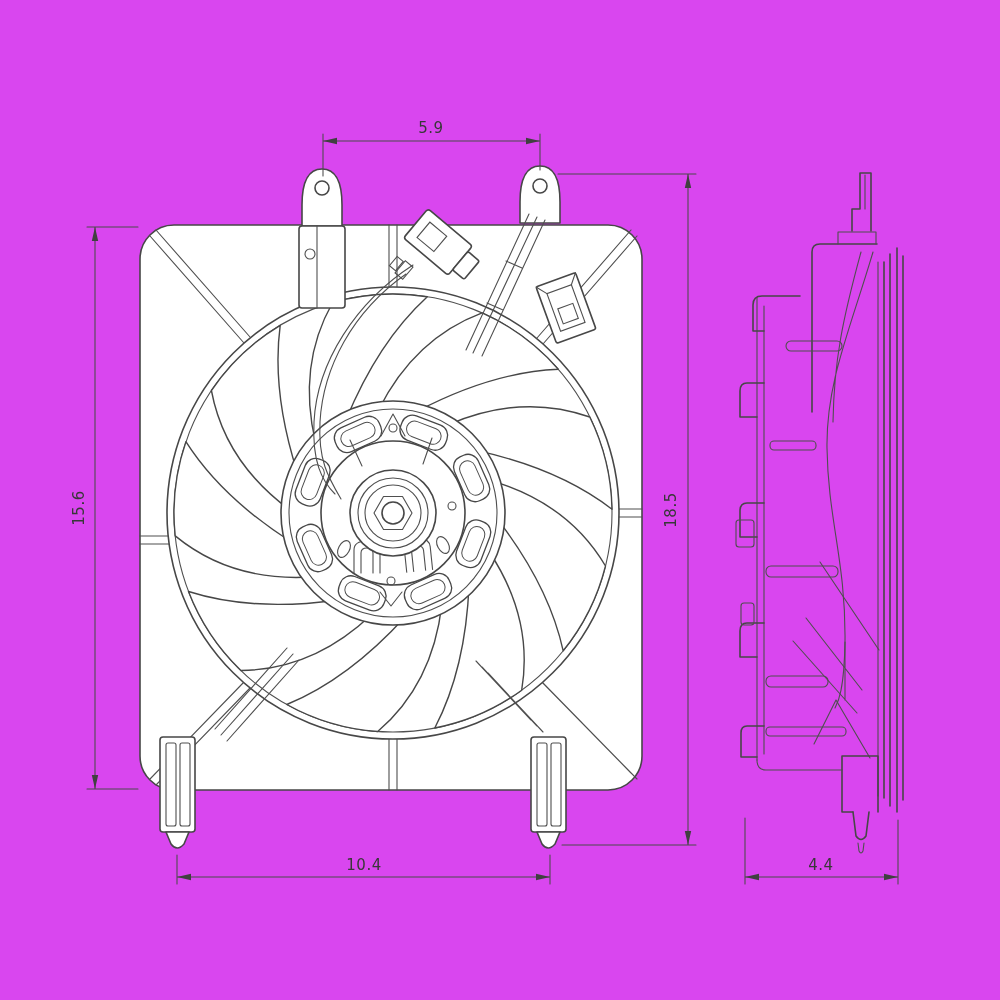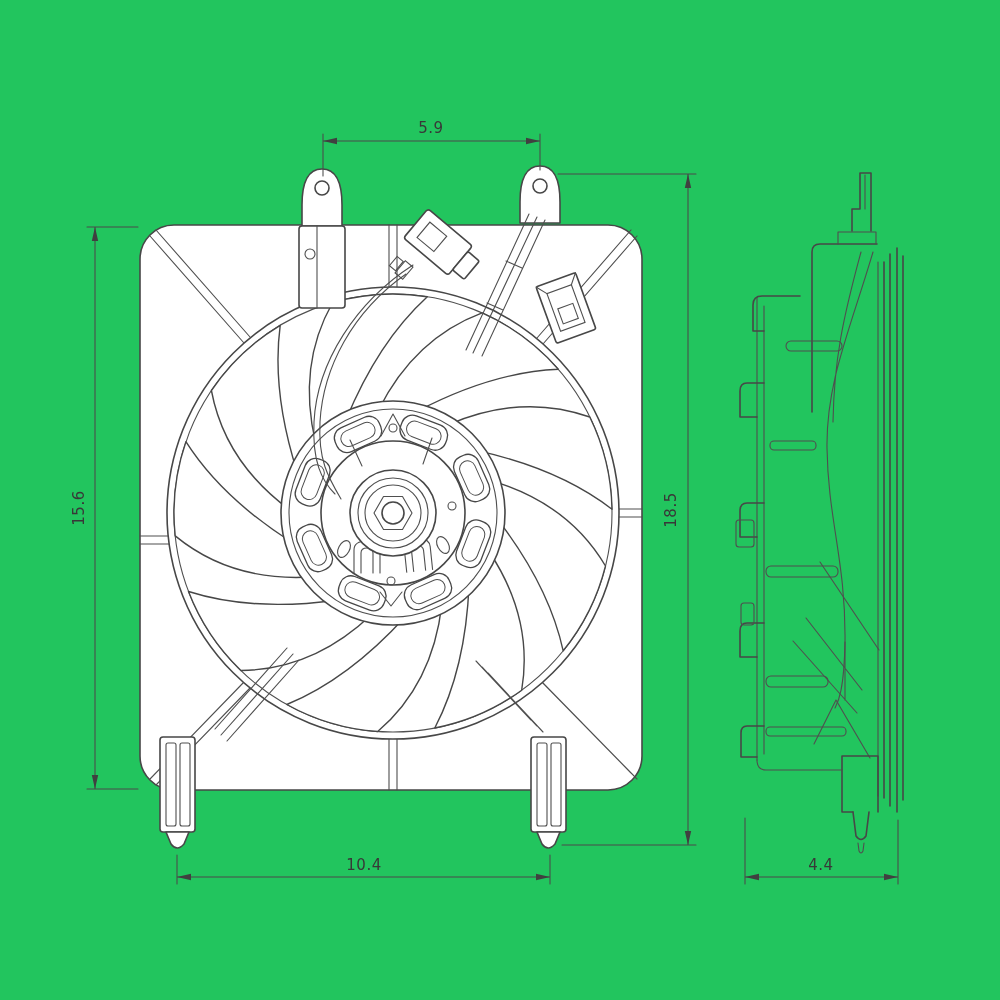--- a/index.html
+++ b/index.html
@@ -1,16 +1,16 @@
 <!DOCTYPE html>
 <html><head>
 <meta charset="utf-8">
 <style>
   html,body{margin:0;padding:0;background:#ffffff;}
-  .stage{position:relative;width:1000px;height:1000px;background:#22c55e;overflow:hidden;}
+  .stage{position:relative;width:1000px;height:1000px;background:#d946ef;overflow:hidden;}
   svg{display:block;}
   .shape{fill:#ffffff;stroke:#474747;stroke-width:1.6;stroke-linejoin:round;}
   .ln{fill:none;stroke:#474747;stroke-width:1.6;stroke-linecap:round;stroke-linejoin:round;}
   .ln2{fill:none;stroke:#4f4f4f;stroke-width:1.1;stroke-linecap:round;stroke-linejoin:round;}
   .ln2r{fill:none;stroke:#4f4f4f;stroke-width:1.1;}
   #fan-blades path{fill:#ffffff;stroke:#474747;stroke-width:1.4;stroke-linejoin:round;}
   #hub-slots rect:first-child{fill:#ffffff;stroke:#474747;stroke-width:1.3;}
   #hub-slots rect+rect{fill:none;stroke:#4f4f4f;stroke-width:1;}
   .dim{fill:none;stroke:#4a4a4a;stroke-width:1.05;stroke-linecap:round;}
   .arr{fill:#404040;stroke:none;}

